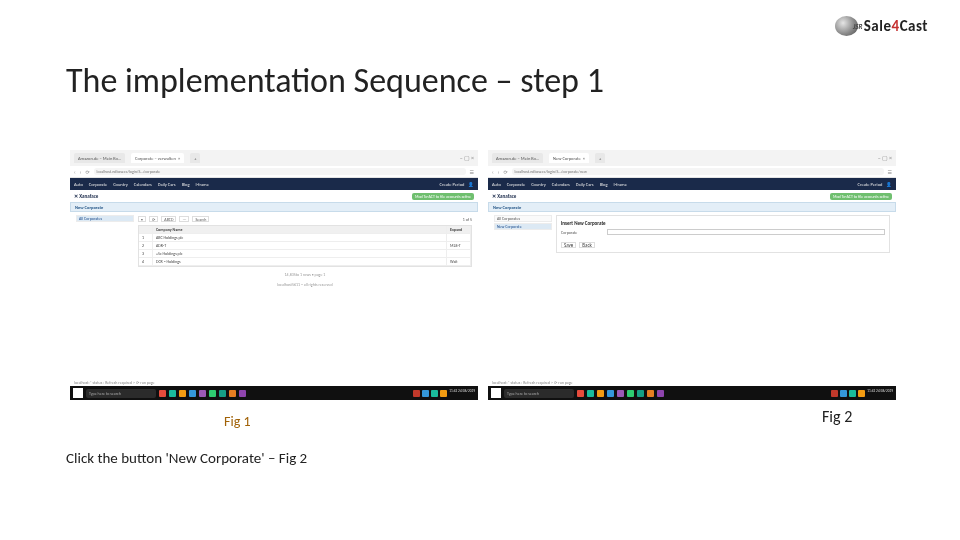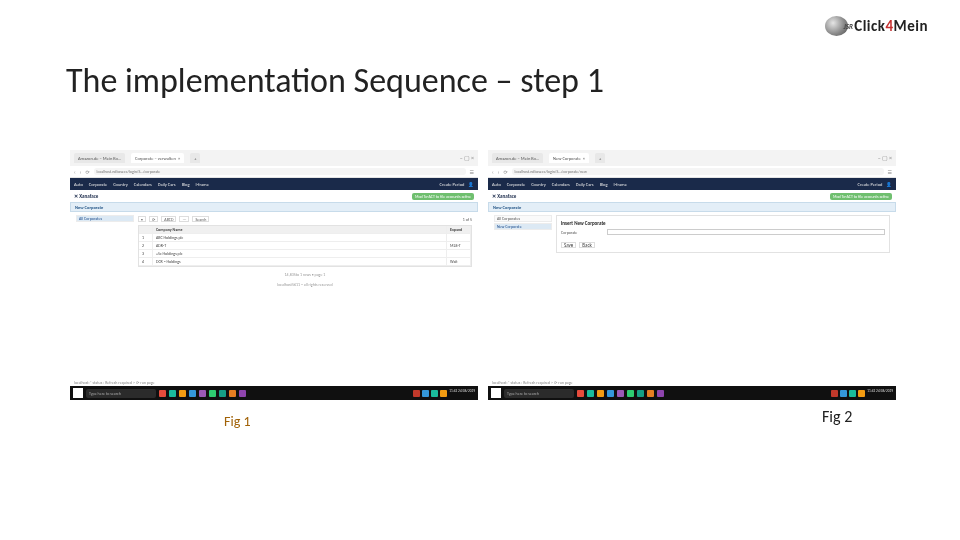--- a/index.html
+++ b/index.html
@@ -76,21 +76,21 @@
   .instr { position:absolute; left:66px; top:448px; font-size:15px; line-height:1.4; color:#222;}
 </style>
 </head>
 <body>
 
 <div class="page">
 
   <div class="brand">
     <span class="brand-icon">JSR</span>
     <span class="brand-text">
-      <span>Click</span><span class="s4">4</span><span>Mein</span>
+      <span>Sale</span><span class="s4">4</span><span>Cast</span>
     </span>
   </div>
 
   <div class="title">The implementation Sequence – step 1</div>
 
   <div class="figs">
 
     <div class="shot">
       <div class="chrome">
         <div class="tab">
@@ -275,15 +275,16 @@
         </div>
       </div>
     </div>
 
   </div>
 
   <div class="cap1">Fig 1</div>
   <div class="cap2">Fig 2</div>
 
   <div class="instr">
+    <div>Click the button 'New Corporate' – Fig 2</div>
   </div>
 
 </div>
 
 </body></html>

